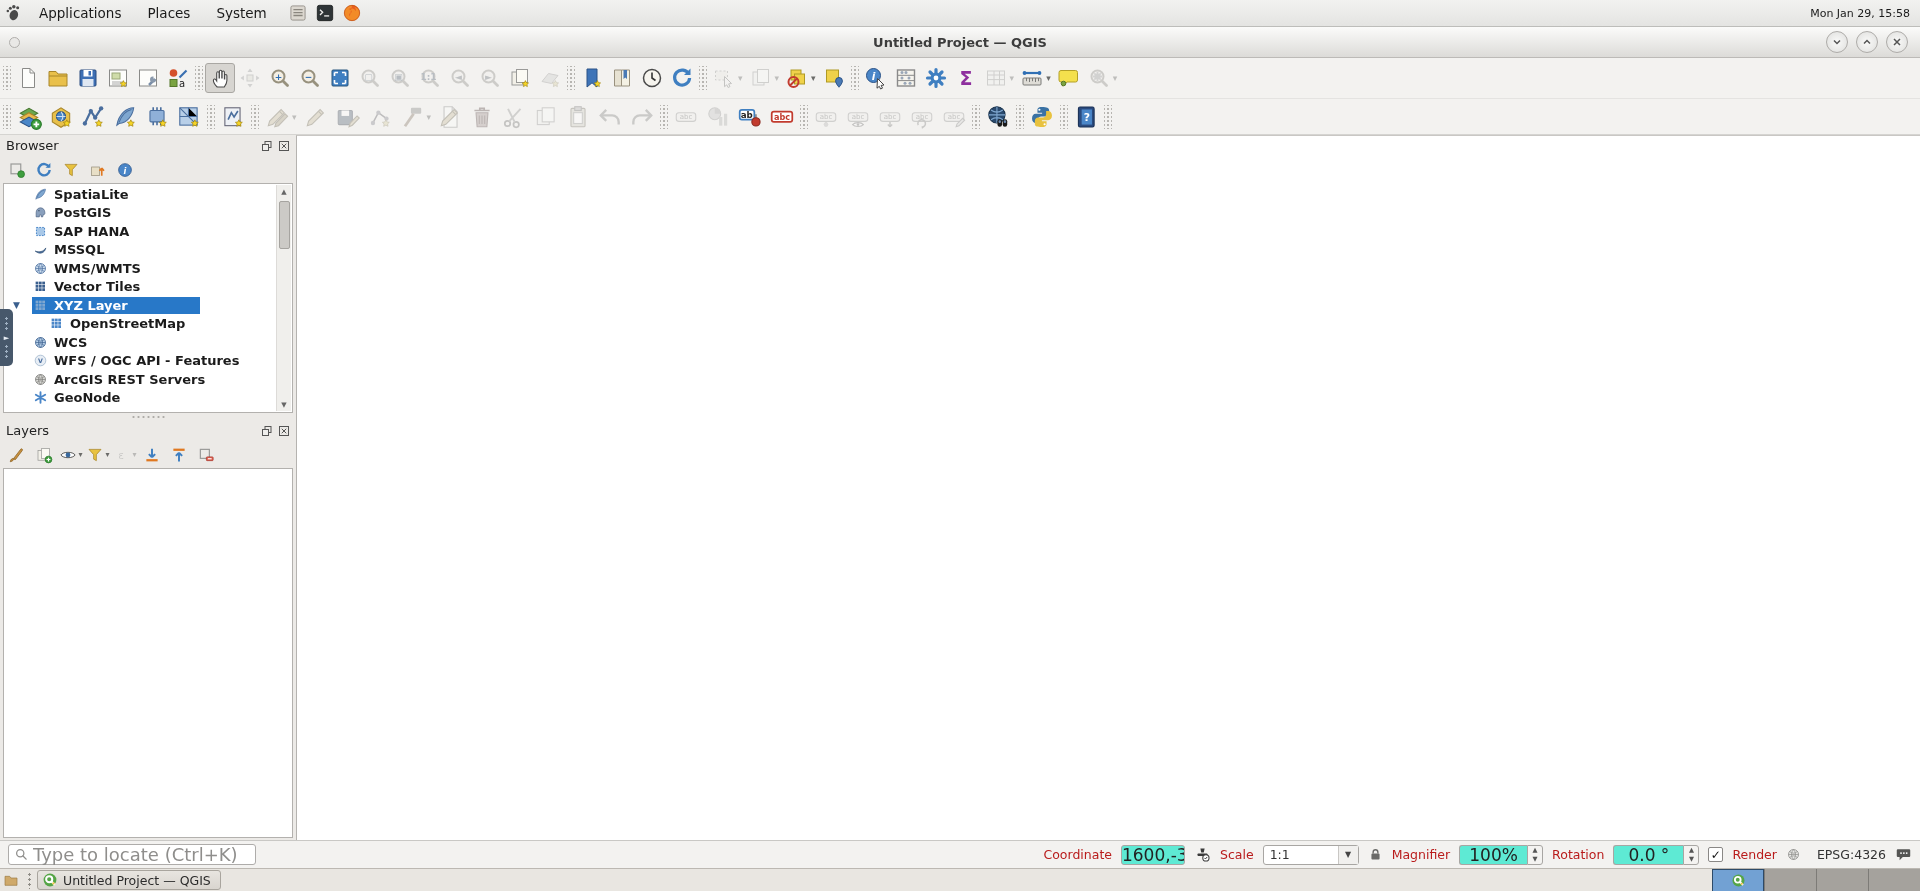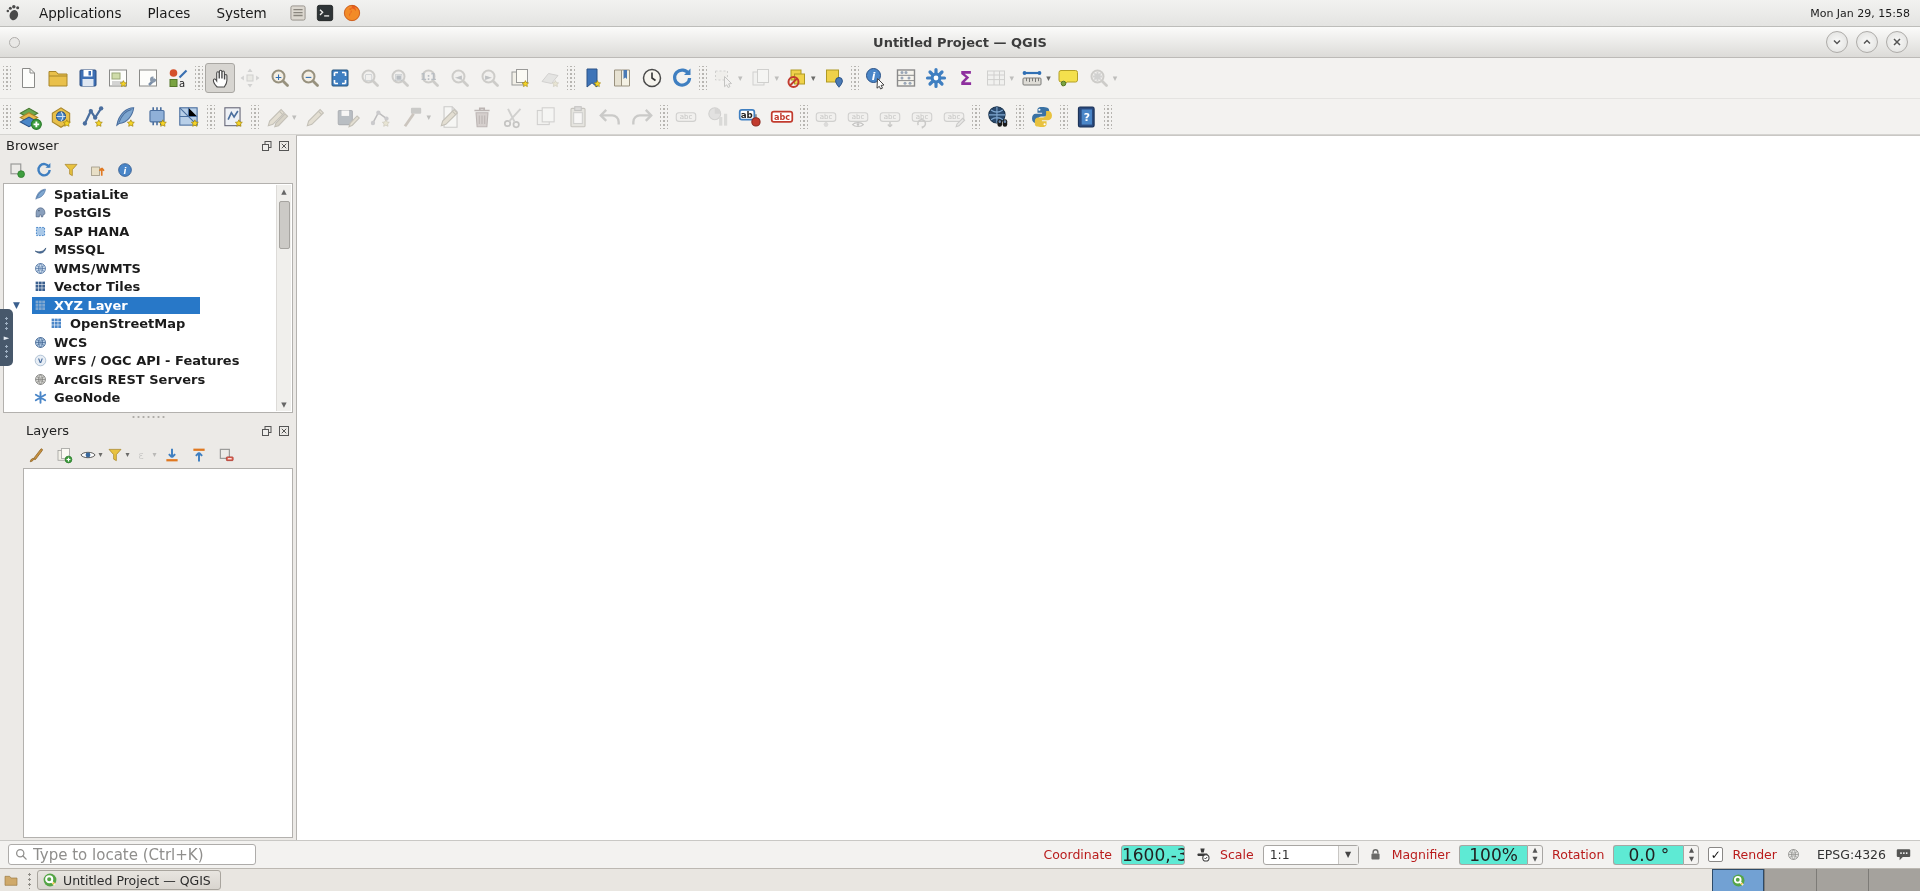--- a/index.html
+++ b/index.html
@@ -61,31 +61,31 @@
   .tree-cell.sel { background:#2878c8; color:#fff; min-width:168px; }
   .tree-row.child .tree-cell { margin-left:16px; }
   .tree-scroll { position:absolute; top:1px; right:1px; bottom:1px; width:15px; background:#f0efec; border-left:1px solid #dddbd8; display:flex; flex-direction:column; align-items:center; }
   .ts-arrow { height:13px; font-size:7px; color:#666; display:flex; align-items:center; }
   .ts-thumb { width:11px; height:48px; margin-top:3px; background:#cccac6; border:1px solid #a6a4a0; border-radius:2px; }
   .ts-space { flex:1; }
 
   .h-splitter { height:7px; display:flex; align-items:center; justify-content:center; flex:0 0 auto; }
   .h-splitter .dots { width:34px; height:4px; background-image:radial-gradient(circle,#aeaca8 1px,transparent 1.2px); background-size:5px 4px; }
 
-  .layers { flex:1 1 auto;margin-left:20px; }
+  .layers { flex:1 1 auto; }
   .layers-box { flex:1 1 auto; margin:0 3px 2px 3px; background:#fff; border:1px solid #b3b1ae; }
 
   .edge-tab { position:absolute; left:0; top:174px; width:13px; height:57px; background:#47586b; border-radius:0 5px 5px 0; display:flex; flex-direction:column; align-items:center; justify-content:center; gap:2px; z-index:5; }
   .edge-tab .edots { width:5px; height:16px; background-image:radial-gradient(circle,#9fb0c2 1px,transparent 1.2px); background-size:5px 5px; }
   .edge-tab .earrow { color:#e8eef5; font-size:7px; line-height:8px; }
 
   
   .statusbar { height:28px; flex:0 0 auto; background:#f3f2f0; border-top:1px solid #c9c8c5; display:flex; align-items:center; padding:0 8px; gap:8px; font-size:12.5px; color:#333; }
   .locator { width:248px; height:21px; background:#fff; border:1px solid #aeacaa; border-radius:3px; display:flex; align-items:center; padding:0 5px; gap:4px; }
-  .locator input { border:none; outline:none; flex:1; font-size:15px; color:#333; font-family:"DejaVu Sans",sans-serif; background:transparent; }
+  .locator input { border:none; outline:none; flex:1; font-size:18px; color:#333; font-family:"DejaVu Sans",sans-serif; background:transparent; }
   .locator input::placeholder { color:#8f8e8c; }
   .sb-right { margin-left:auto; display:flex; align-items:center; gap:9px; }
   .sb-label { color:#b91c1c; }
   .sb-input { height:20px; background:#5eead4; border:1px solid #a8a6a3; border-radius:3px; text-align:center; font-size:17px; font-family:"DejaVu Sans",sans-serif; color:#222; outline:none; }
   .spinwrap { display:flex; align-items:stretch; }
   .spinwrap .sb-input { border-radius:3px 0 0 3px; border-right:none; }
   .spinner { width:16px; height:20px; border:1px solid #a8a6a3; border-radius:0 3px 3px 0; background:#f4f3f1; display:flex; flex-direction:column; }
   .spinner span { flex:1; display:flex; align-items:center; justify-content:center; font-size:6.5px; color:#555; }
   .combo { width:96px; height:20px; background:#fff; border:1px solid #a8a6a3; border-radius:3px; display:flex; align-items:center; }
   .combo .combo-val { flex:1; padding-left:6px; }

